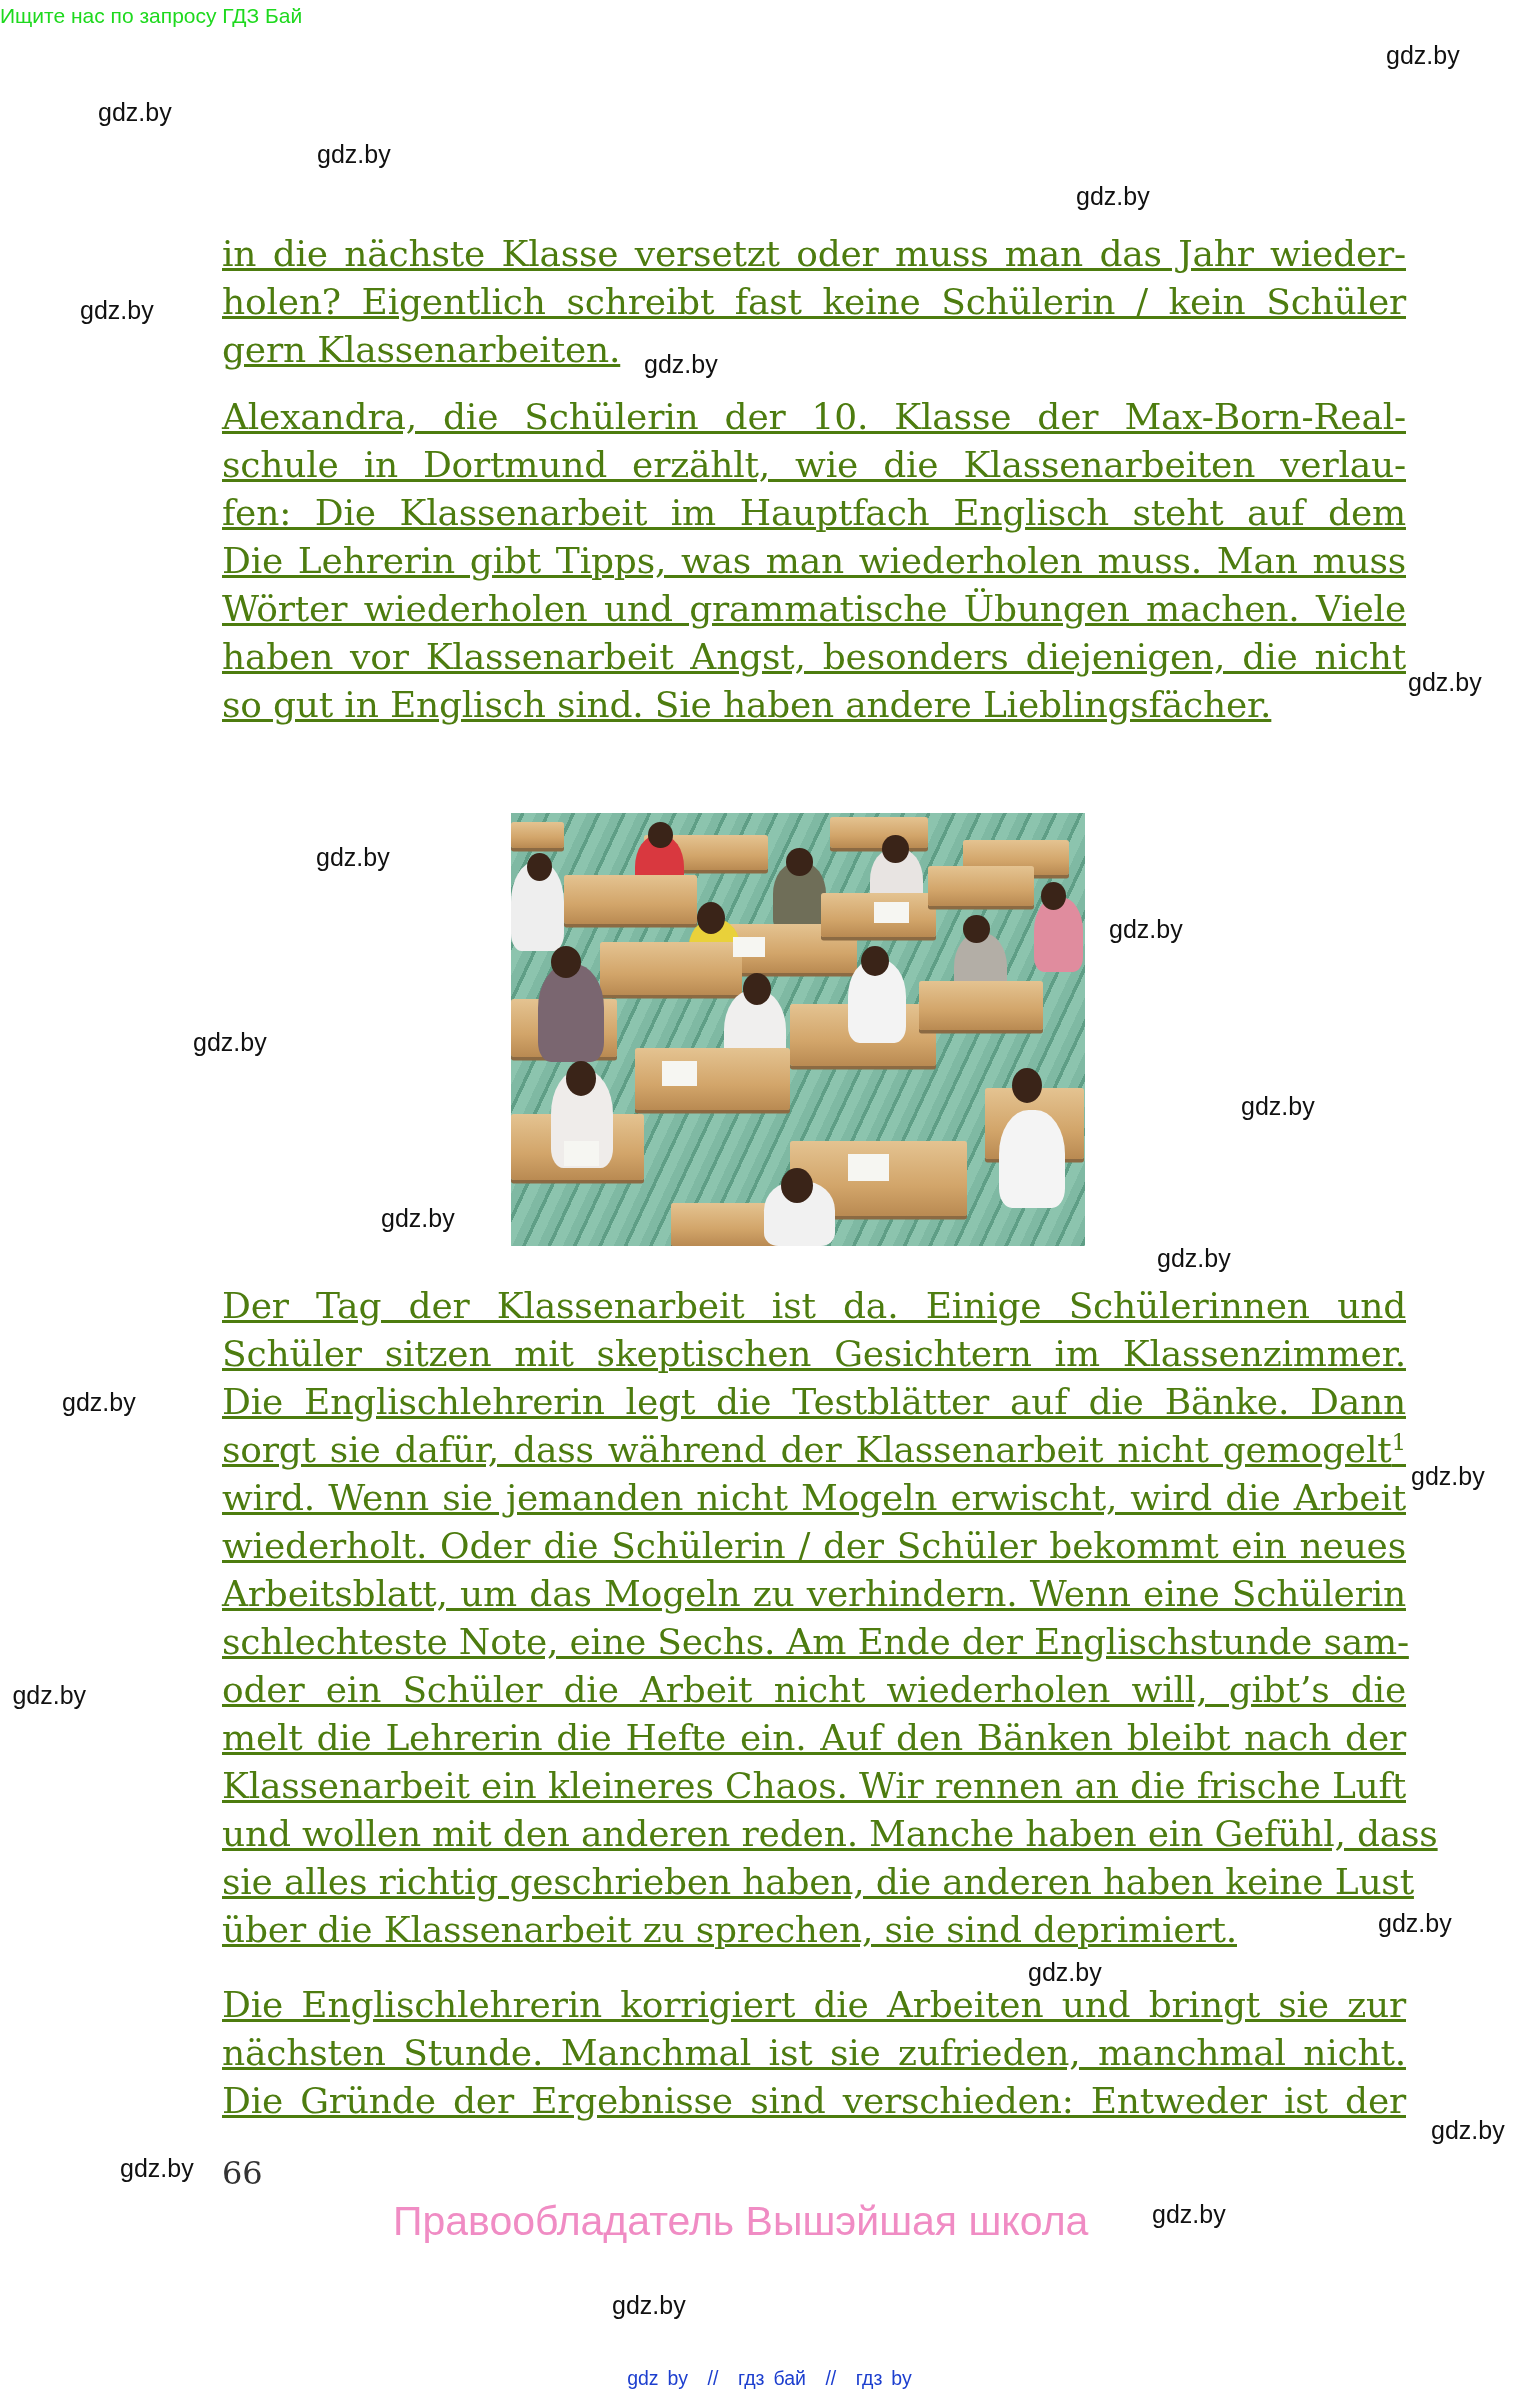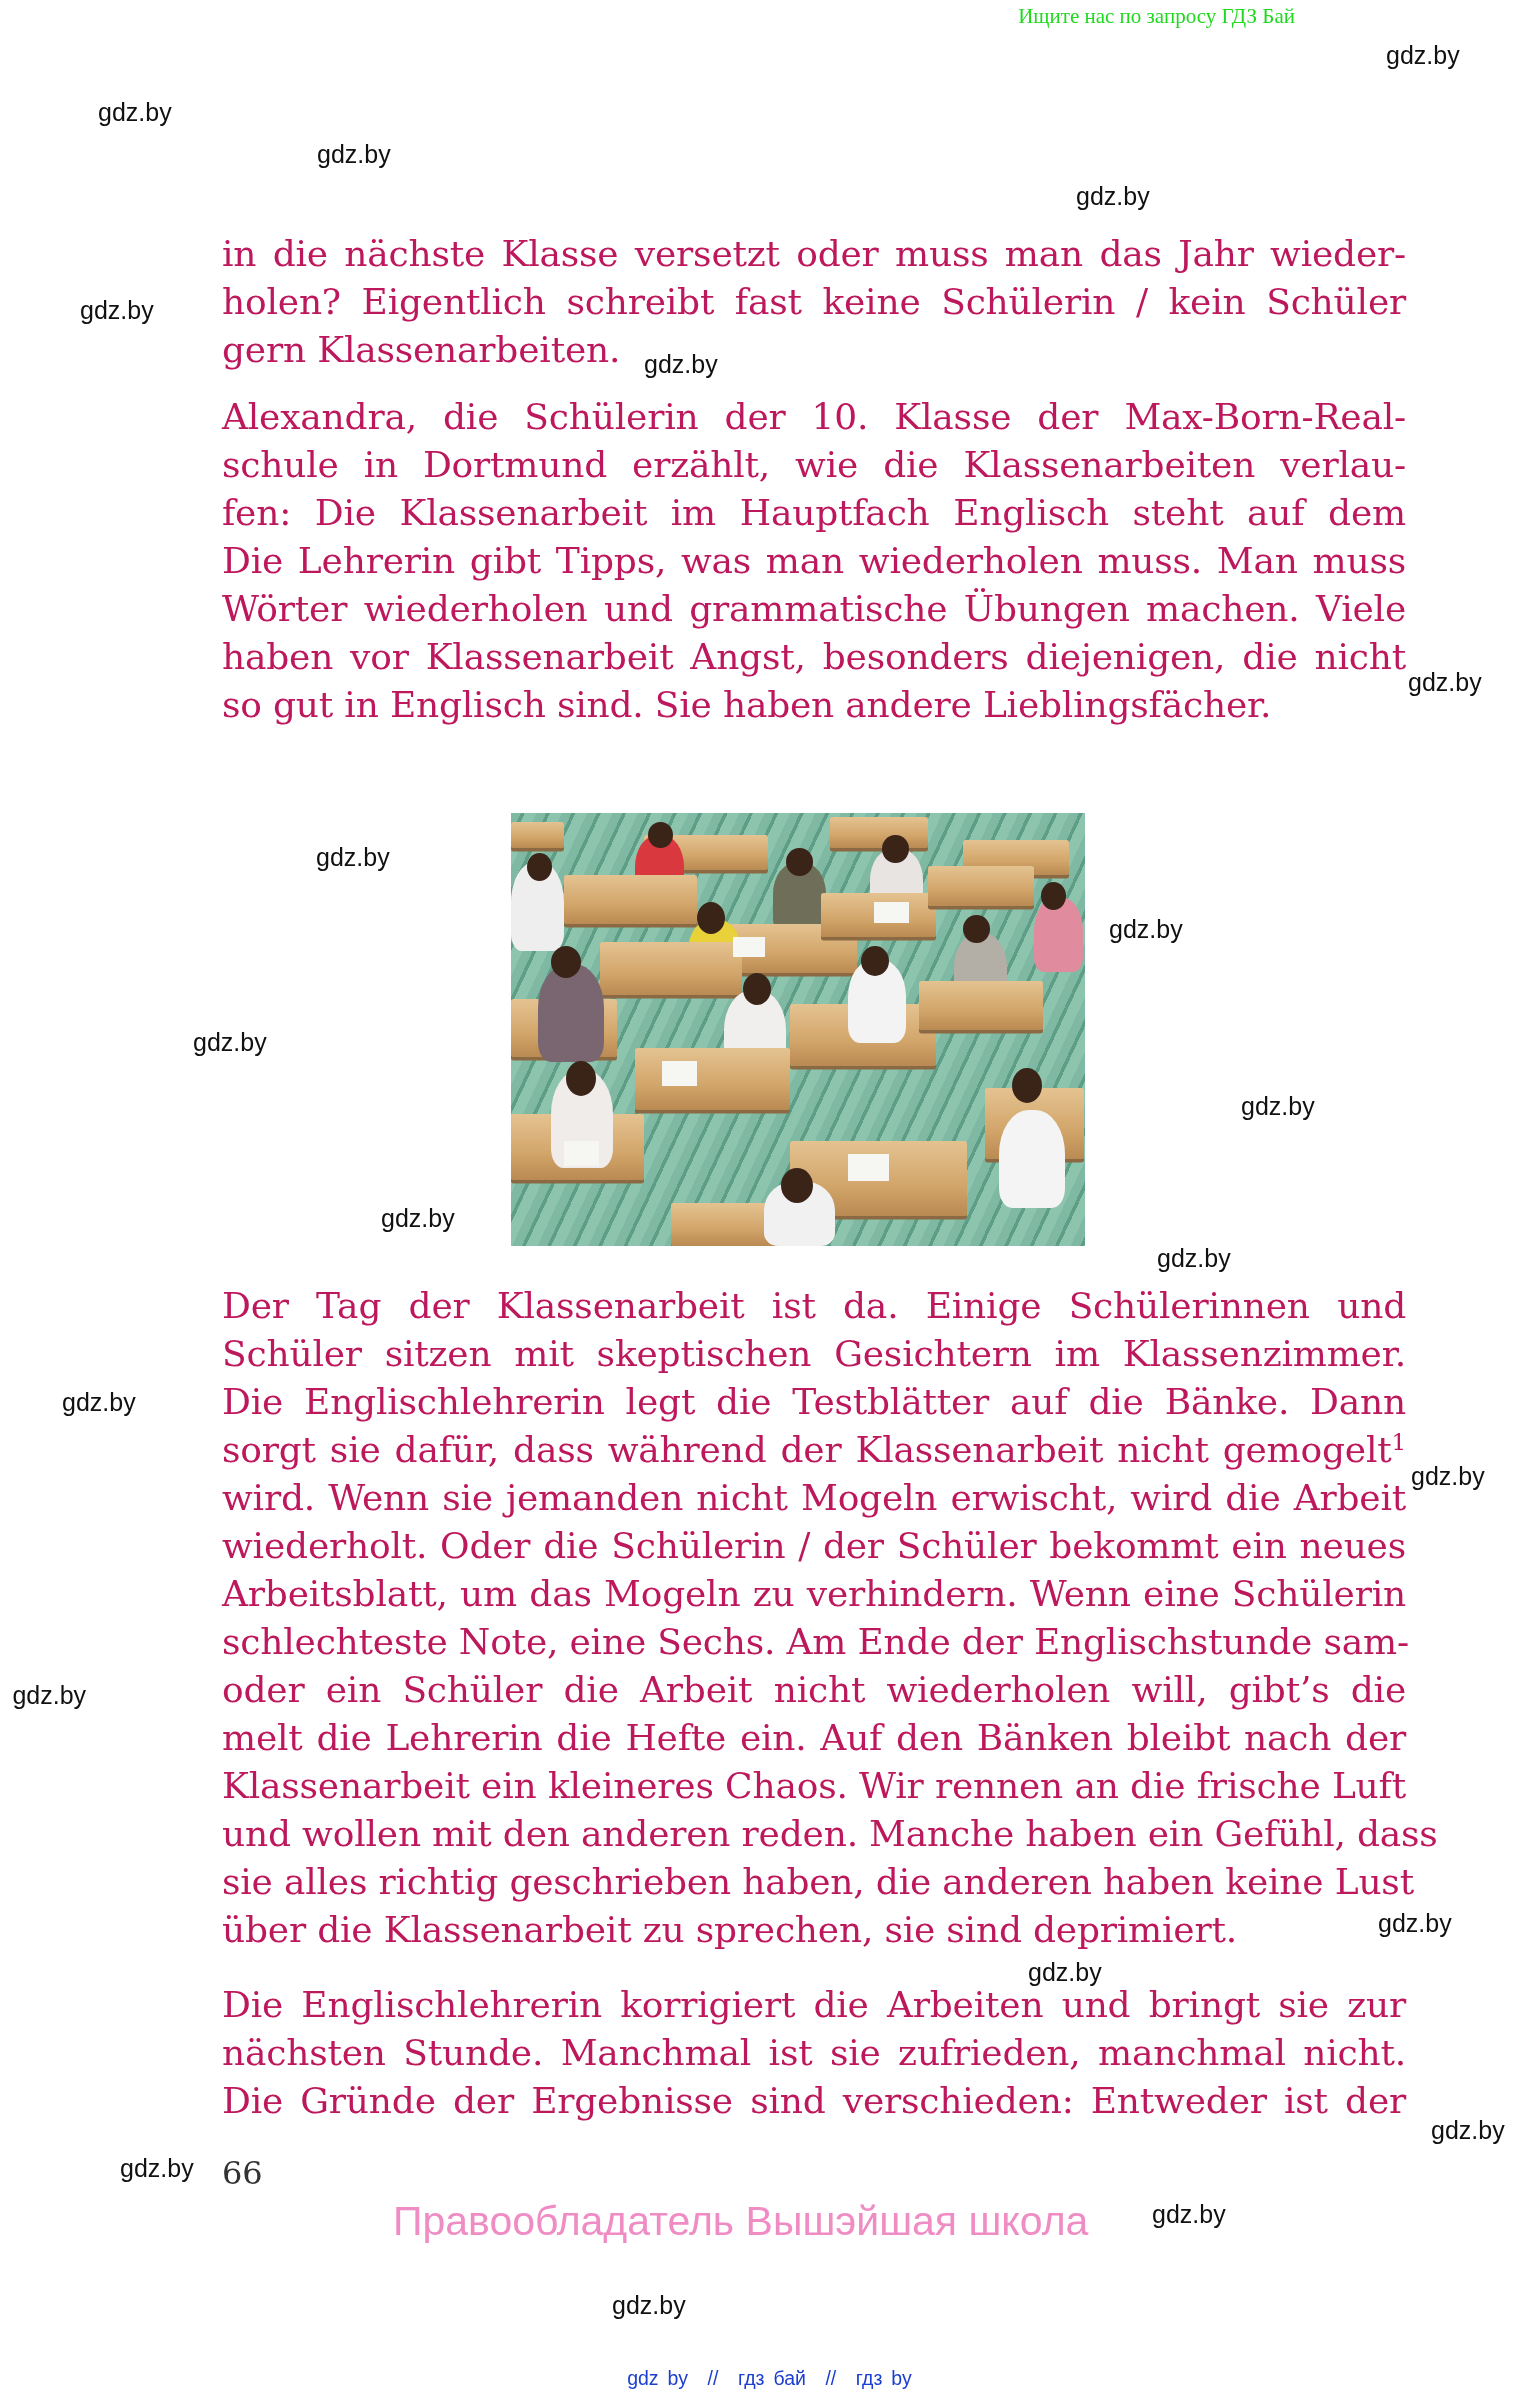--- a/index.html
+++ b/index.html
@@ -1,33 +1,33 @@
 <!DOCTYPE html>
 <html style="font-size:14px"><head>
   <meta charset="utf-8">
   <style>
     html, body { margin: 0; padding: 0; }
     body {
       width: 1539px; height: 2401px; position: relative; background: #ffffff;
       overflow: hidden;
     }
     .top-banner {
-      position: absolute; left: 0; top: 3.5px; width: 1295px; text-align: right;
-      font-family: Liberation Serif, serif; font-size: 21px;
+      position: absolute; left: 0; top: 3.5px; width: 1295px; text-align: left;
+      font-family: Liberation Sans, sans-serif; font-size: 21px;
       color: #1ed91e;
     }
     .wm {
       position: absolute; font-family: "Liberation Sans", "DejaVu Sans", sans-serif;
       font-size: 25px; color: #111111; white-space: nowrap; line-height: 1;
     }
     .col {
       position: absolute; left: 222px; width: 1184px;
       font-family: "DejaVu Serif", "Liberation Serif", serif;
-      font-size: 36px; line-height: 48px; color: #be185d;
-      text-align: justify; letter-spacing: -0.2px;
+      font-size: 36px; line-height: 48px; color: #4d7c0f;
+      text-align: justify; letter-spacing: -0.2px; text-decoration: underline;
     }
     .col .line { display: block; text-align: justify; text-align-last: justify; white-space: nowrap; }
     .col .line.last { text-align-last: left; }
     sup.fn { font-size: 23px; line-height: 0; vertical-align: 12.4px; }
     .photo {
       position: absolute; left: 511px; top: 813px; width: 574px; height: 433px;
       background:
         linear-gradient(180deg, rgba(255,255,255,0.0) 0%, rgba(255,255,255,0.0) 100%),
         repeating-linear-gradient(115deg, #7fb9a3 0px, #7fb9a3 8.9px, #5f9e86 8.9px, #5f9e86 12.4px, #8cc4ae 12.4px, #8cc4ae 23px);
       overflow: hidden;

